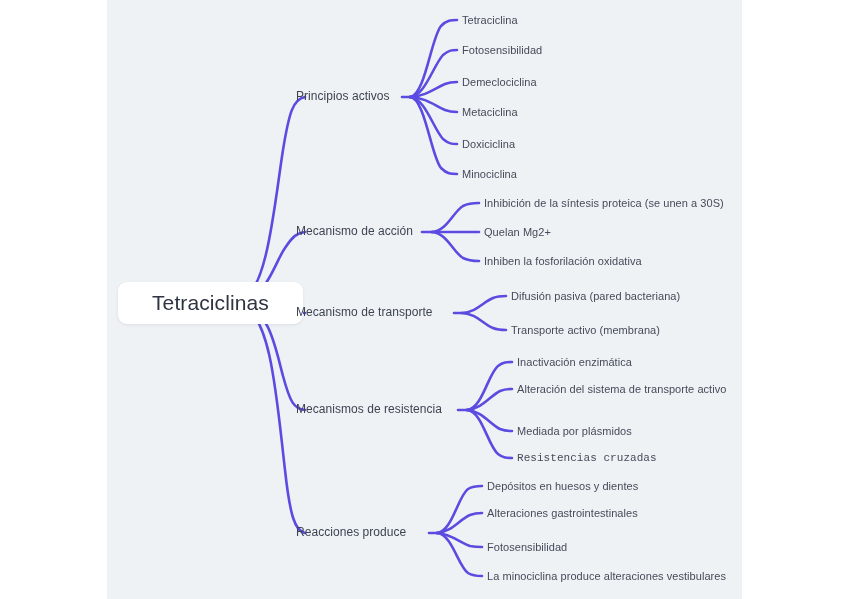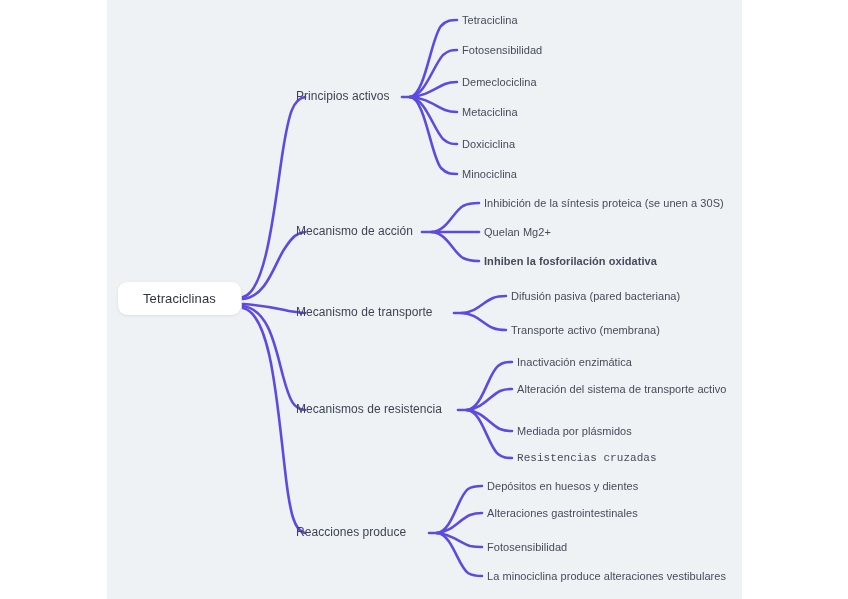--- a/index.html
+++ b/index.html
@@ -39,23 +39,23 @@
   .node {
     position: absolute;
     white-space: nowrap;
     color: #3b4252;
     font-family: "Liberation Sans", sans-serif;
   }
   .root-node {
     background: #ffffff;
     border-radius: 9px;
     box-shadow: 0 1px 3px rgba(40,45,70,0.10);
-    font-size: 13px;
+    font-size: 21px;
     color: #2e3440;
-    padding: 9px 25px;
+    padding: 9px 34px;
     letter-spacing: 0.1px;
   }
   .branch-node {
     font-size: 12px;
     color: #3d4452;
     letter-spacing: 0.05px;
   }
   .leaf-node {
     font-size: 11px;
     color: #454b5a;
@@ -146,21 +146,21 @@
     <div class="node leaf-node" style="left:355px; top:168px;">
       <span>Minociclina</span>
     </div>
 
     <div class="node leaf-node" style="left:377px; top:197px;">
       <span>Inhibición de la síntesis proteica (se unen a 30S)</span>
     </div>
     <div class="node leaf-node" style="left:377px; top:226px;">
       <span>Quelan Mg2+</span>
     </div>
-    <div class="node leaf-node" style="left:377px; top:255px;font-weight:bold;">
+    <div class="node leaf-node" style="left:377px; top:255px;">
       <span>Inhiben la fosforilación oxidativa</span>
     </div>
 
     <div class="node leaf-node" style="left:404px; top:290px;">
       <span>Difusión pasiva (pared bacteriana)</span>
     </div>
     <div class="node leaf-node" style="left:404px; top:324px;">
       <span>Transporte activo (membrana)</span>
     </div>
 

